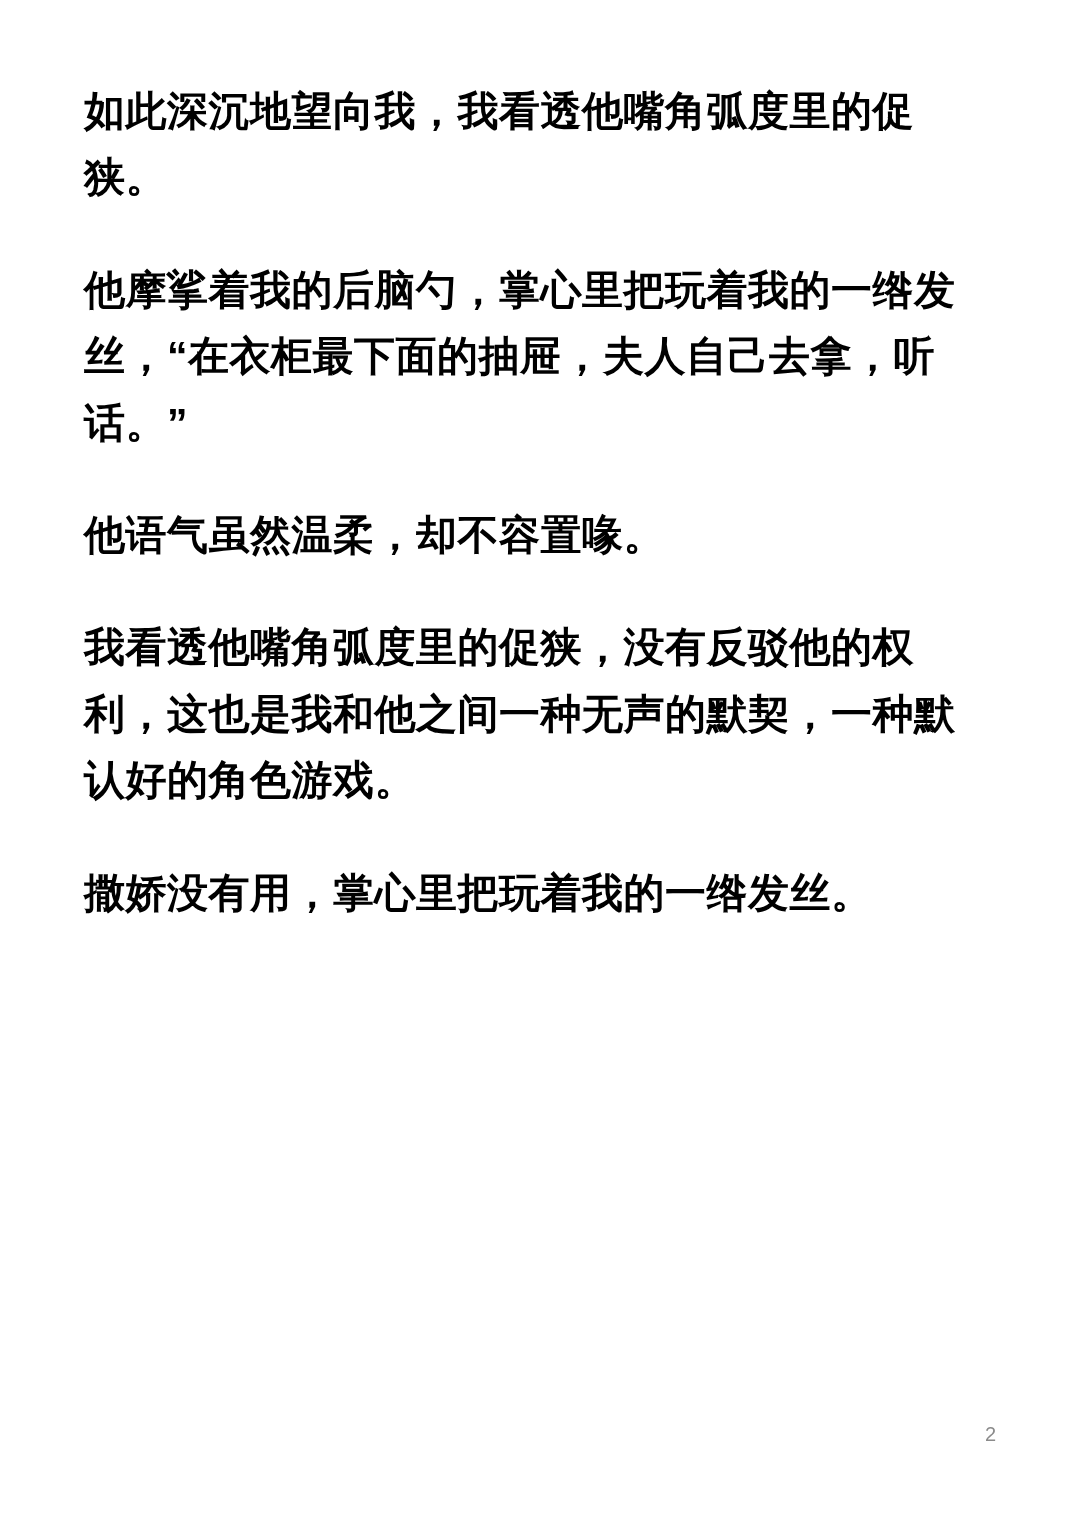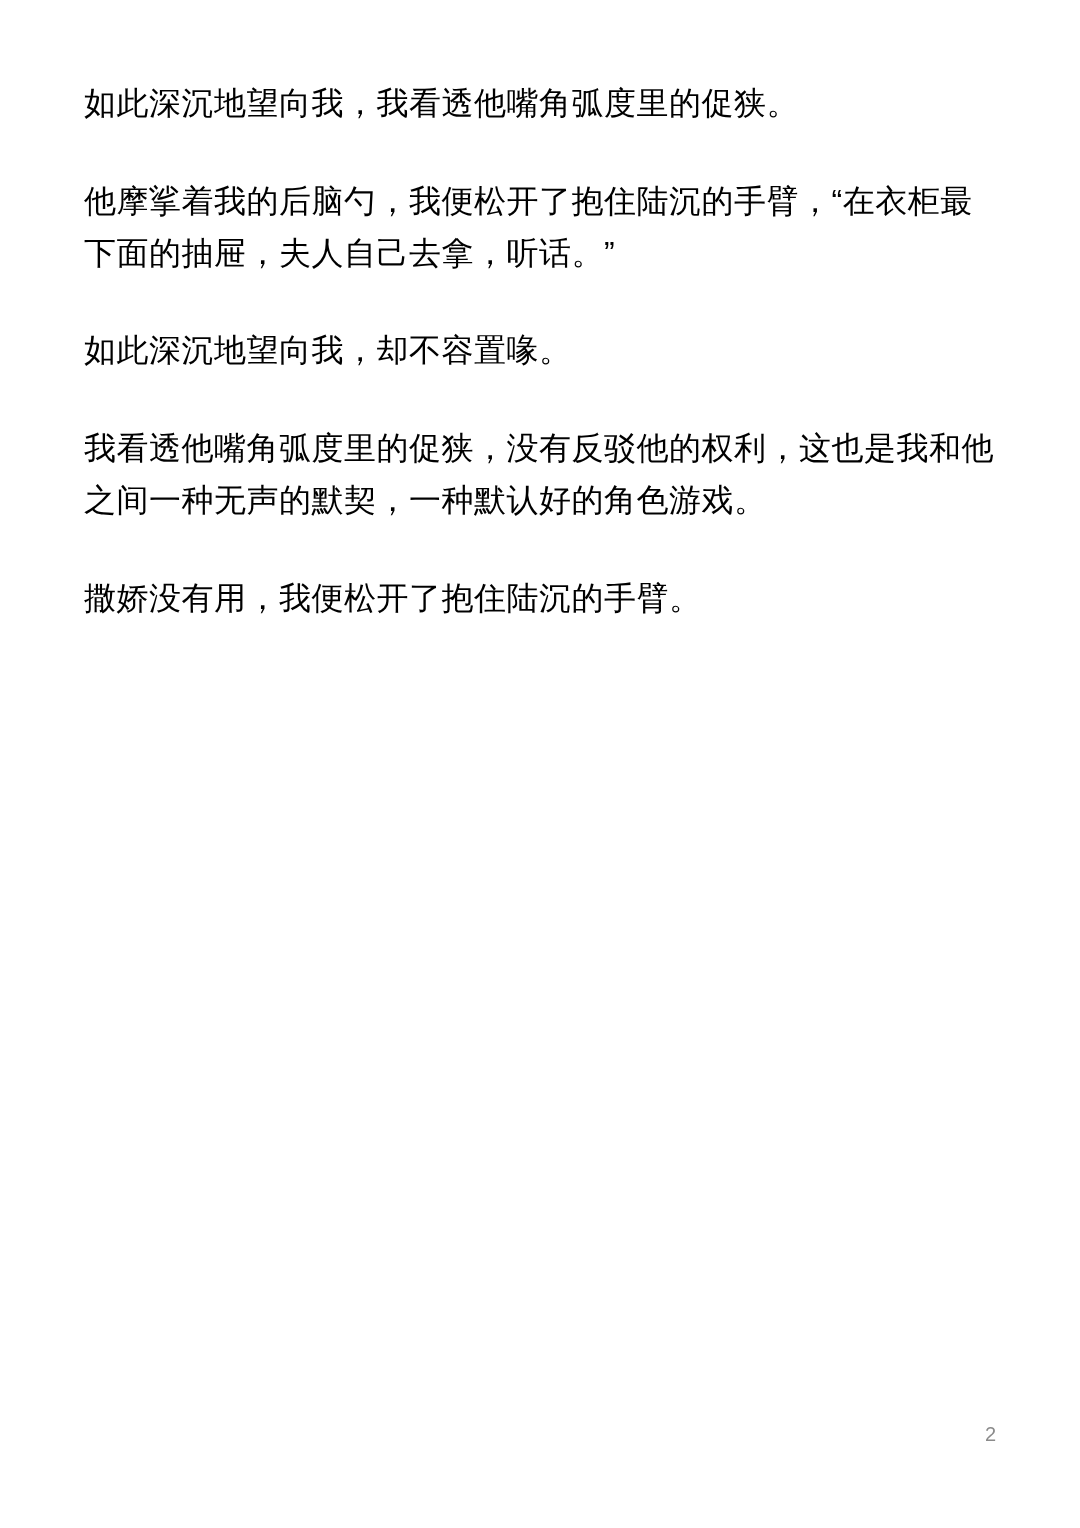--- a/index.html
+++ b/index.html
@@ -22,22 +22,22 @@
     width: 1080px;
     height: 1528px;
     box-sizing: border-box;
     padding: 78px 84px 40px 84px;
     background: #ffffff;
   }
   .body-text {
     display: block;
   }
   .para {
-    font-size: 32px;
-    font-weight: 400;
+    font-size: 41px;
+    font-weight: 700;
     line-height: 1.62;
     letter-spacing: 0.5px;
     margin: 0 0 46px 0;
     color: #000000;
     text-align: left;
     word-break: break-all;
   }
   .para:last-of-type {
     margin-bottom: 0;
   }
@@ -51,21 +51,21 @@
     font-family: "Liberation Sans", "DejaVu Sans", sans-serif;
   }
 </style>
 </head>
 <body>
 
 <div class="page">
 
   <div class="body-text">
     <p class="para">如此深沉地望向我，我看透他嘴角弧度里的促狭。</p>
-    <p class="para">他摩挲着我的后脑勺，我便松开了抱住陆沉的手臂，“在衣柜最下面的抽屉，夫人自己去拿，听话。”</p>
-    <p class="para">如此深沉地望向我，却不容置喙。</p>
+    <p class="para">他摩挲着我的后脑勺，掌心里把玩着我的一绺发丝，“在衣柜最下面的抽屉，夫人自己去拿，听话。”</p>
+    <p class="para">他语气虽然温柔，却不容置喙。</p>
     <p class="para">我看透他嘴角弧度里的促狭，没有反驳他的权利，这也是我和他之间一种无声的默契，一种默认好的角色游戏。</p>
-    <p class="para">撒娇没有用，我便松开了抱住陆沉的手臂。</p>
+    <p class="para">撒娇没有用，掌心里把玩着我的一绺发丝。</p>
   </div>
 
   <div class="page-number">2</div>
 
 </div>
 
 </body></html>

